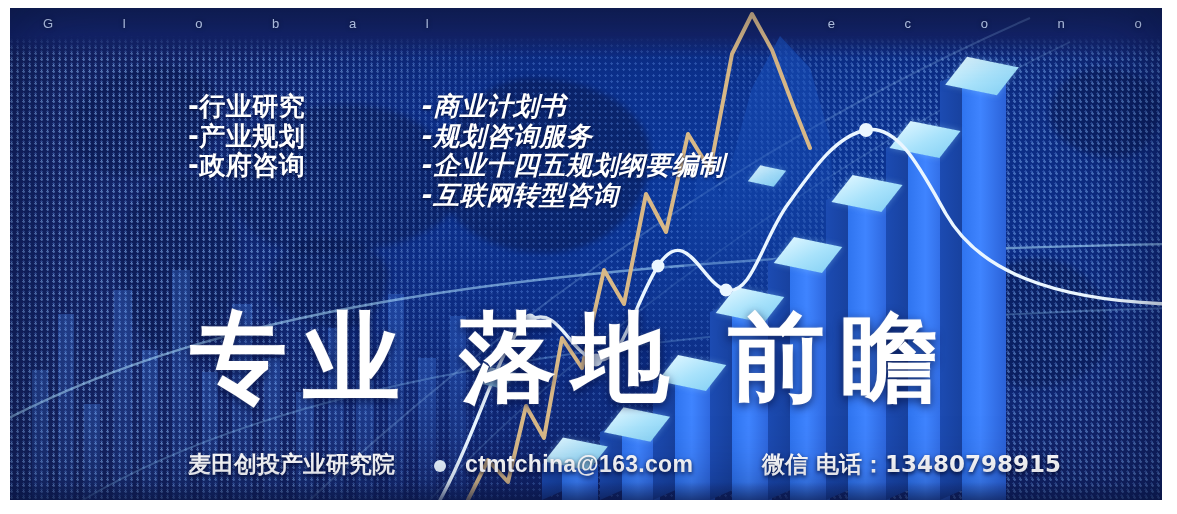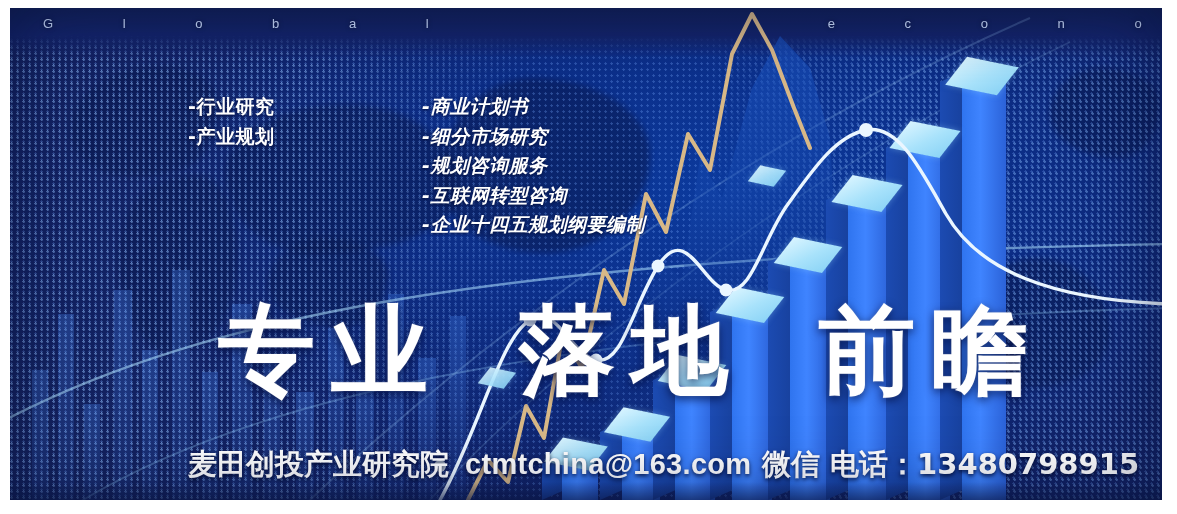--- a/index.html
+++ b/index.html
@@ -99,50 +99,49 @@
     font-weight:400;
     white-space:pre;
     text-shadow:0 0 4px rgba(0,0,0,.5);
   }
 
   .svc{
     position:absolute;
     font-family:"DejaVu Sans","Liberation Sans",sans-serif;
     color:#ffffff;
     font-weight:700;
-    font-size:19px;
+    font-size:26px;
     line-height:29.5px;
     letter-spacing:.5px;
     text-shadow:0 1px 3px rgba(0,10,50,.85);
     white-space:nowrap;
   }
   .svc-left{left:178px;top:84px;}
   .svc-right{left:412px;top:84px;font-style:italic;}
 
   .headline{
     position:absolute;
     left:180px;top:298px;
-    font-family:Liberation Mono, monospace;
+    font-family:Liberation Sans, sans-serif;
     font-weight:700;
     font-size:97px;
     line-height:104px;
     color:#ffffff;
     letter-spacing:16px;
     white-space:nowrap;
     text-shadow:0 3px 10px rgba(0,12,60,.75), 0 0 2px rgba(255,255,255,.35);
-    padding-left:28px;
   }
 
   .footer{
     position:absolute;left:0;right:0;top:440px;height:36px;
   }
   .f-item{
     position:absolute;
     font-family:"DejaVu Sans","Liberation Sans",sans-serif;
-    color:#ffffff;font-weight:700;font-size:29px;line-height:32px;
+    color:#ffffff;font-weight:700;font-size:23px;line-height:32px;
     white-space:nowrap;
     text-shadow:0 2px 4px rgba(0,8,40,.9);
   }
   .f-company{left:178px;}
   .f-email{left:455px;font-family:"Liberation Sans","DejaVu Sans",sans-serif;font-weight:700;letter-spacing:.3px;}
   .f-contact{left:752px;}
 
   
   .bottom-fade{
     position:absolute;left:0;right:0;bottom:0;height:18px;
@@ -268,28 +267,28 @@
 
     <div class="diamond" style="left:472px;top:362px;width:30px;height:16px;opacity:.9;"></div>
     <div class="diamond" style="left:742px;top:160px;width:30px;height:16px;opacity:.95;"></div>
   </div>
 
   <div class="kerned">G l o b a l          e c o n o m y</div>
 
   <div class="svc svc-left">
     <div>-行业研究</div>
     <div>-产业规划</div>
+    <div>-政府咨询</div>
   </div>
 
   <div class="svc svc-right">
     <div>-商业计划书</div>
-    <div>-细分市场研究</div>
     <div>-规划咨询服务</div>
+    <div>-企业十四五规划纲要编制</div>
     <div>-互联网转型咨询</div>
-    <div>-企业十四五规划纲要编制</div>
   </div>
 
   <div class="headline">专业  落地  前瞻</div>
 
   <div class="footer">
     <div class="f-item f-company">麦田创投产业研究院</div>
     <div class="f-item f-email">ctmtchina@163.com</div>
     <div class="f-item f-contact">微信 电话：13480798915</div>
   </div>
 

